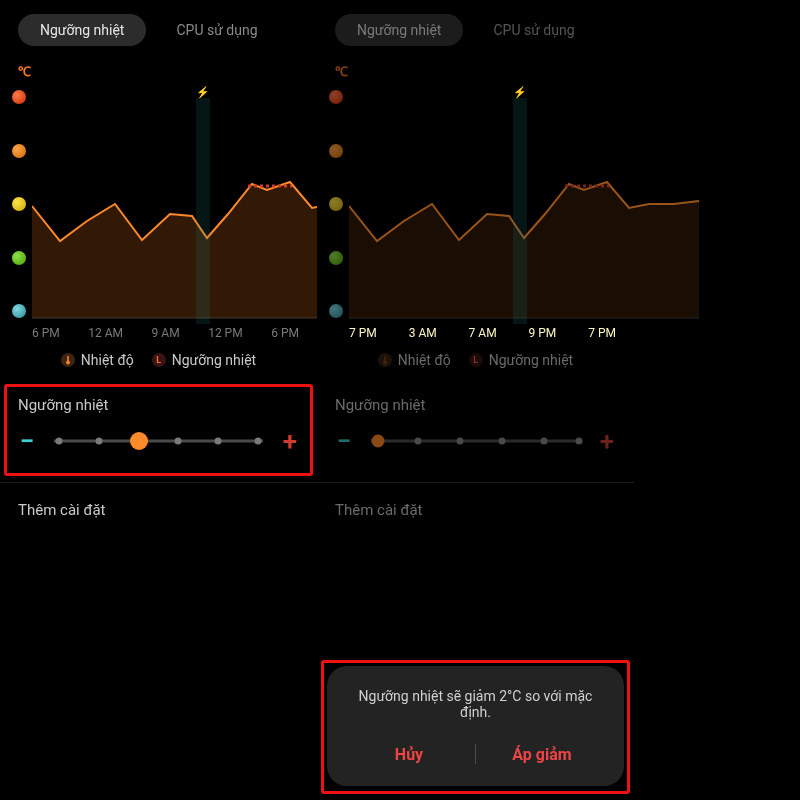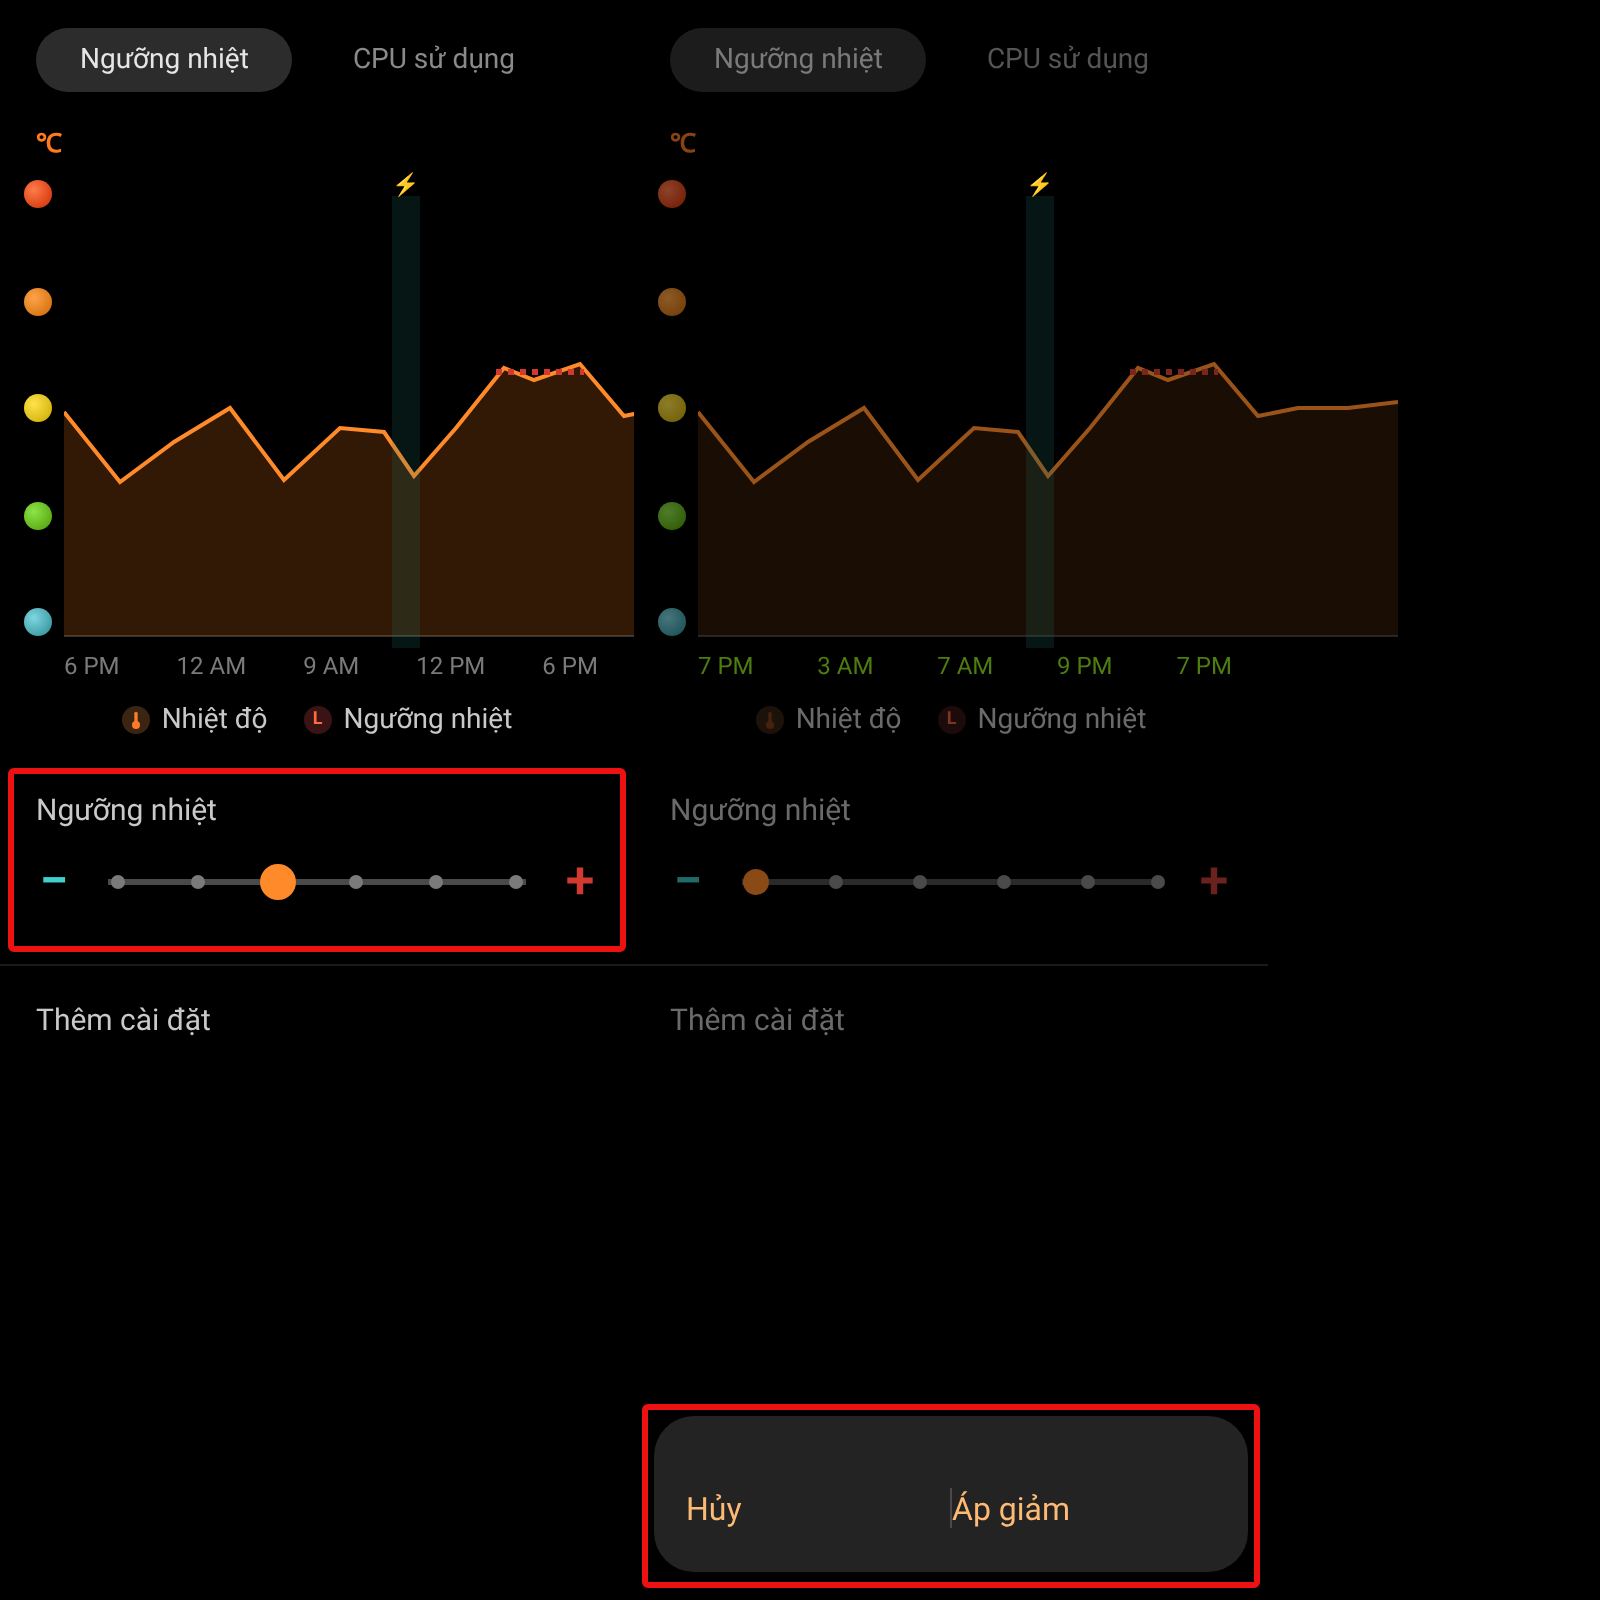--- a/index.html
+++ b/index.html
@@ -18,21 +18,21 @@
   .badge{width:14px;height:14px;border-radius:50%;position:relative}
   .badge::after,.badge::before{content:'';position:absolute}
   .b-red{background:radial-gradient(circle at 35% 35%,#ff7b4a,#cc2b00)}
   .b-orange{background:radial-gradient(circle at 35% 35%,#ffa24a,#cc6a00)}
   .b-yellow{background:radial-gradient(circle at 35% 35%,#ffe24a,#c9a800)}
   .b-green{background:radial-gradient(circle at 35% 35%,#8ee24a,#4a9e00)}
   .b-teal{background:radial-gradient(circle at 35% 35%,#7ed6e0,#2a8a94)}
   .pane.dim .badge{filter:brightness(.55)}
   .chart{position:absolute;left:32px;right:18px;top:0;height:234px}
   .x-axis{position:absolute;left:32px;right:18px;bottom:6px;display:flex;justify-content:space-between;color:#7a7a7a;font-size:12px}
-  .pane.dim .x-axis{color:#4d7c0f}
+  .pane.dim .x-axis{color:#fef9c3}
   .legend{display:flex;gap:18px;justify-content:center;align-items:center;margin-top:6px;font-size:14px;color:#c9c9c9}
   .pane.dim .legend{color:#6a6a6a}
   .ldot{width:14px;height:14px;border-radius:50%;display:inline-flex;align-items:center;justify-content:center;margin-right:6px}
   .ldot.temp{background:#3a2412}
   .ldot.temp svg{width:8px;height:10px}
   .ldot.thresh{background:#3a1414}
   .ldot.thresh span{font-size:9px;color:#ff6b3a;font-weight:700}
   .pane.dim .ldot{filter:brightness(.5)}
   .leg-item{display:flex;align-items:center}
   .slider-card{margin:14px 0 0 0;padding:14px 18px 28px 18px;position:relative}
@@ -51,21 +51,21 @@
   .thumb{position:absolute;width:18px;height:18px;border-radius:50%;background:#ff8a2a;top:50%;transform:translate(-50%,-50%)}
   .pane.dim .thumb{width:13px;height:13px;background:#8a4a16}
   .pane.dim .track-line{background:#2a2a2a}
   .pane.dim .tick{background:#4a4a4a}
   .divider{height:1px;background:#1a1a1a;margin:0 0 0 0}
   .more{padding:18px 18px;font-size:15px;color:#c9c9c9}
   .pane.dim .more{color:#6a6a6a}
   .dialog{position:absolute;left:10px;right:10px;bottom:14px;background:#232323;border-radius:20px;padding:22px 16px 8px 16px;z-index:5}
   .dialog-msg{color:#d0d0d0;font-size:14px;text-align:center;margin-bottom:10px}
   .dialog-btns{display:flex;align-items:center;justify-content:center;height:48px}
-  .dlg-btn{flex:1;font-size:16px;font-weight:400;color:#fdba74}
+  .dlg-btn{flex:1;text-align:center;font-size:16px;font-weight:700;color:#ef4444}
   .dlg-sep{width:1px;height:20px;background:#4a4a4a}
   .bolt{position:absolute;top:0;width:18px;transform:translateX(-50%);text-align:center;font-size:11px;color:#1ed8b9;z-index:3}
   .bolt-bar{position:absolute;top:12px;bottom:22px;width:14px;transform:translateX(-50%);background:rgba(30,120,110,.18);z-index:1}
   .pane.dim .bolt{color:#0d6a5b}
 </style>
 </head>
 <body>
 
 <div class="root">
 
@@ -204,20 +204,21 @@
           <div class="thumb" style="left:6%"></div>
         </div>
         <div class="plus">+</div>
       </div>
     </div>
     <div class="divider"></div>
     <div class="more">Thêm cài đặt</div>
 
     <div class="dialog">
       <div class="highlight" style="left:-6px;right:-6px;top:-6px;bottom:-8px"></div>
+      <div class="dialog-msg">Ngưỡng nhiệt sẽ giảm 2°C so với mặc định.</div>
       <div class="dialog-btns">
         <div class="dlg-btn">Hủy</div>
         <div class="dlg-sep"></div>
         <div class="dlg-btn">Áp giảm</div>
       </div>
     </div>
   </div>
 
 </div>
 

